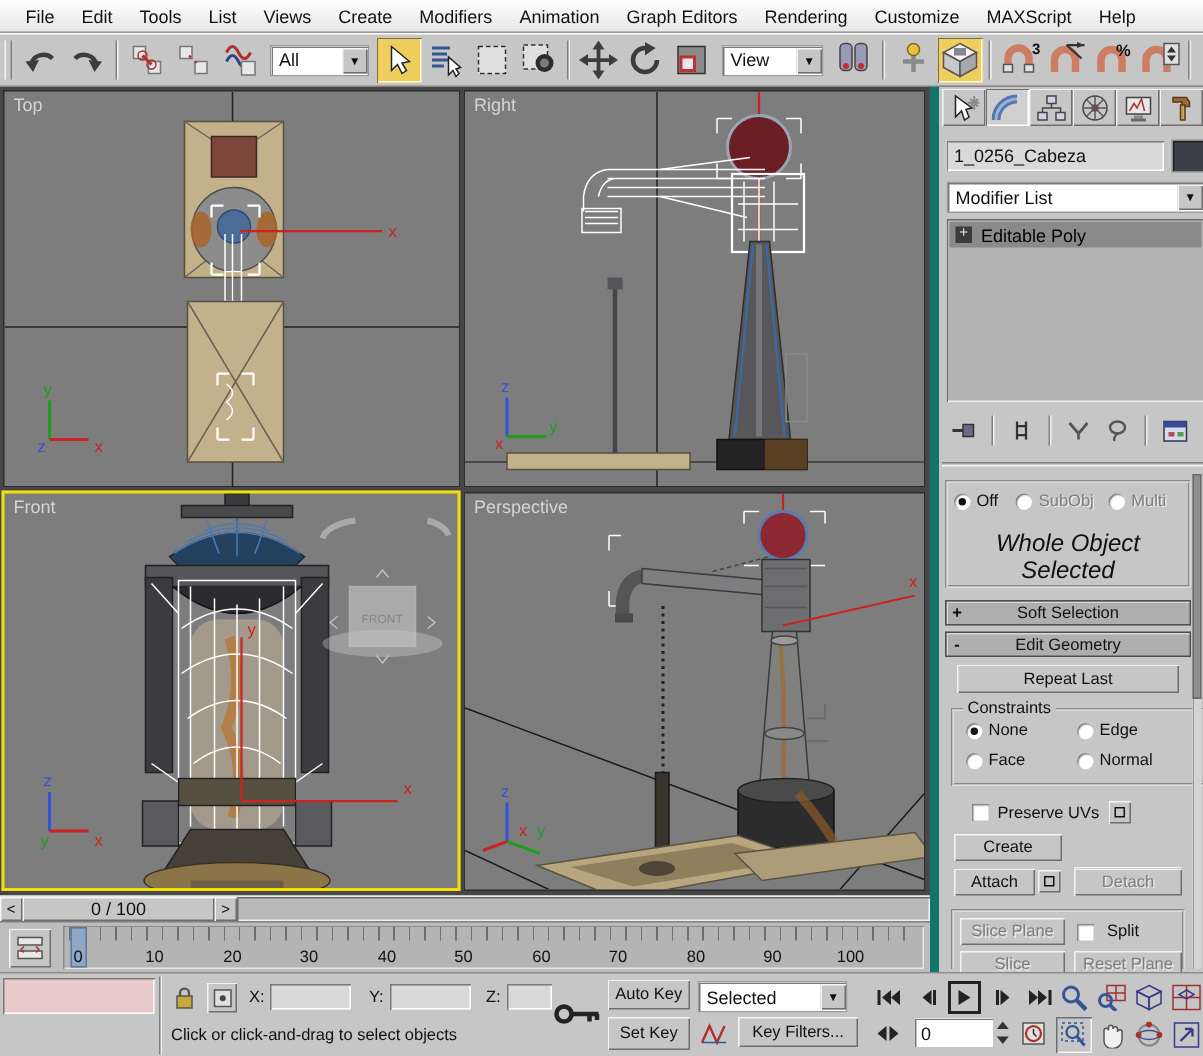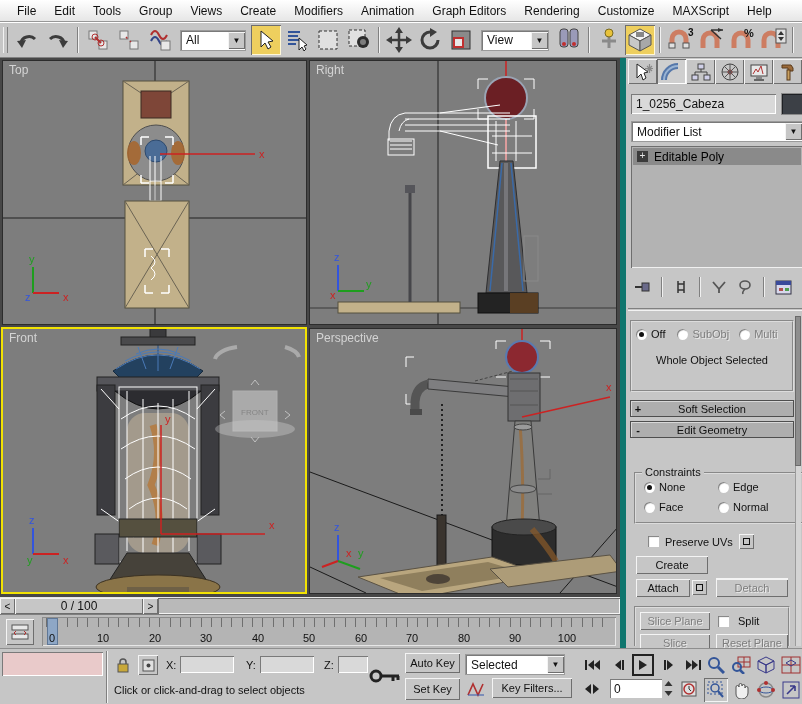--- a/index.html
+++ b/index.html
@@ -81,21 +81,21 @@
                 border-top:1px solid #808080; border-bottom:1px solid #f2f2f2; }
 
   .rollout-zone { position:absolute; top:258px; left:2px; width:172px; height:330px; }
   .cp-scroll { position:absolute; top:258px; right:1px; width:6px; height:330px; background:#d4d4d4; box-shadow:inset 1px 0 0 #9a9a9a; }
   .cp-thumb { position:absolute; top:0; left:0; width:6px; height:150px; background:#8e8e8e; border:1px solid #6a6a6a; }
 
   .sel-box { position:absolute; top:4px; left:2px; width:164px; height:72px; border:2px groove #dcdcdc; padding:6px 4px; }
   .radio-row { display:flex; align-items:center; gap:4px; font-size:11px; }
   .radio { width:11px; height:11px; border-radius:50%; background:#fff; box-shadow: inset 1px 1px 1px #7c7c7c; position:relative; flex:none; }
   .radio.on::after { content:""; position:absolute; left:3px; top:3px; width:5px; height:5px; border-radius:50%; background:#111; }
-  .sel-status { text-align:center; margin-top:14px; font-size:11px; }
+  .sel-status { text-align:center; margin-top:14px; font-size:16px;font-style:italic; }
 
   .rollout-hdr { position:absolute; left:2px; width:164px; height:17px; background:#aeaeae;
                  border:1px solid #4e4e4e; box-shadow: inset 1px 1px 0 #d8d8d8; display:flex; align-items:center; font-size:11px; }
   .rh-state { width:14px; text-align:center; font-weight:bold; }
   .rh-title { flex:1; text-align:center; margin-right:14px; }
 
   .btn { display:flex; align-items:center; justify-content:center; font-size:11px; }
   .sq-btn { width:15px; height:15px; display:flex; align-items:center; justify-content:center; }
   .sq-btn i { display:block; width:7px; height:7px; border:1px solid #111; }
   .checkbox { width:11px; height:11px; background:#fff; box-shadow: inset 1px 1px 1px #7c7c7c; flex:none; }
@@ -118,21 +118,21 @@
 </style>
 </head>
 <body>
 
 <div id="app">
 
   <div class="menubar">
     <span class="menu-item">File</span>
     <span class="menu-item">Edit</span>
     <span class="menu-item">Tools</span>
-    <span class="menu-item">Group</span>
+    <span class="menu-item">List</span>
     <span class="menu-item">Views</span>
     <span class="menu-item">Create</span>
     <span class="menu-item">Modifiers</span>
     <span class="menu-item">Animation</span>
     <span class="menu-item">Graph Editors</span>
     <span class="menu-item">Rendering</span>
     <span class="menu-item">Customize</span>
     <span class="menu-item">MAXScript</span>
     <span class="menu-item">Help</span>
   </div>
@@ -589,20 +589,21 @@
       <div class="rollout-hdr" style="top:84px;">
         <span class="rh-state">+</span>
         <span class="rh-title">Soft Selection</span>
       </div>
 
       <div class="rollout-hdr" style="top:105px;">
         <span class="rh-state">-</span>
         <span class="rh-title">Edit Geometry</span>
       </div>
 
+      <div class="btn raised" style="position:absolute;top:127px;left:10px;width:148px;height:19px;">Repeat Last</div>
 
       <div class="grp" style="top:156px;left:6px;width:172px;height:52px;">
         <span class="grp-label">Constraints</span>
         <div class="radio-row" style="position:absolute;top:7px;left:8px;">
           <span class="radio on"></span>
           <span>None</span>
         </div>
         <div class="radio-row" style="position:absolute;top:7px;left:82px;">
           <span class="radio"></span>
           <span>Edge</span>

